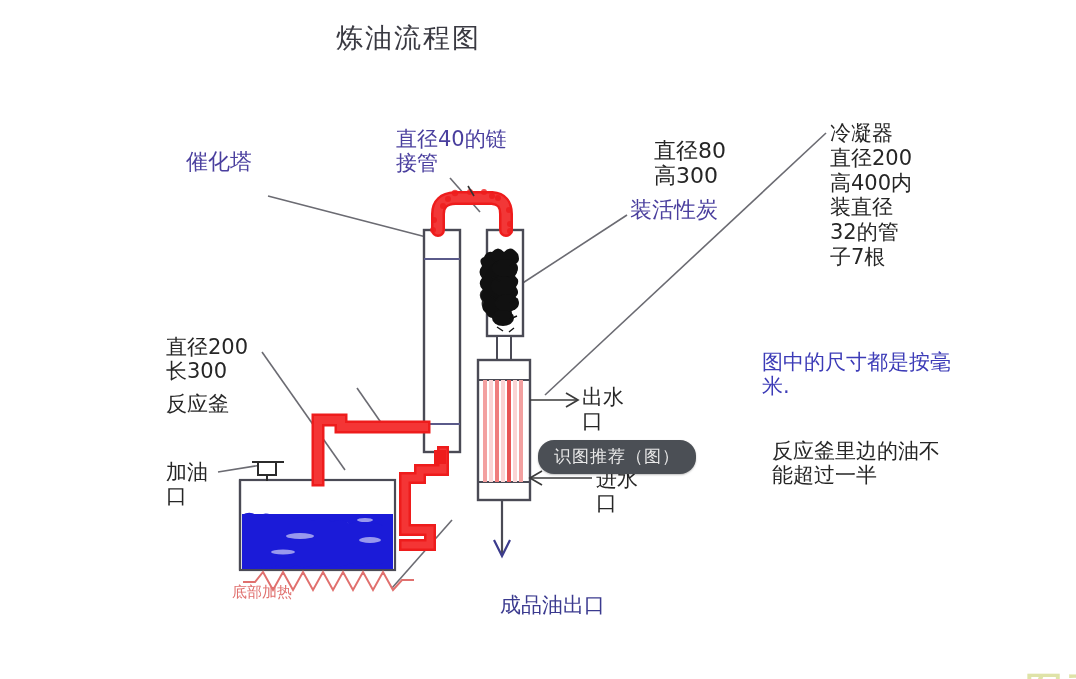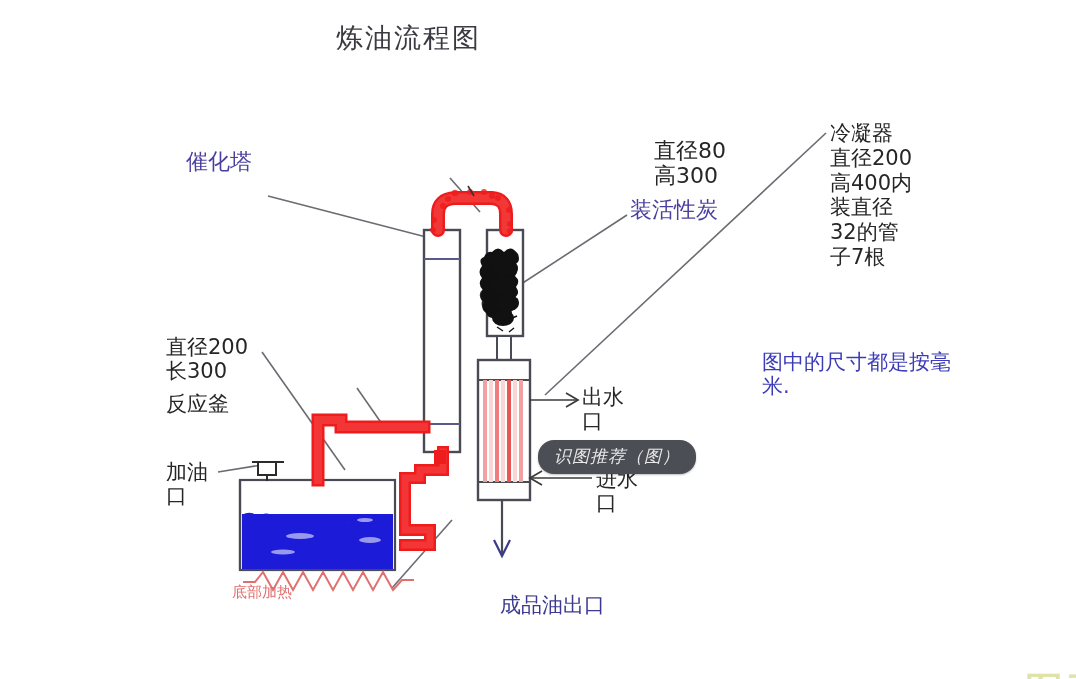--- a/index.html
+++ b/index.html
@@ -217,20 +217,22 @@
     <g>
       <rect x="434" y="450" width="12" height="14" fill="#ee1c1c"></rect>
     </g>
 
   </svg>
 
   <div class="lbl title" style="left:336px;top:23px;">炼油流程图</div>
 
   <div class="lbl purple" style="left:186px;top:150px;font-size:22px;">催化塔</div>
 
+  <div class="lbl purple" style="left:396px;top:128px;font-size:21px;">直径40的链
+接管</div>
 
   <div class="lbl blk" style="left:654px;top:139px;font-size:22px;">直径80
 高300</div>
   <div class="lbl purple" style="left:630px;top:198px;font-size:22px;">装活性炭</div>
 
   <div class="lbl blk" style="left:830px;top:121px;font-size:21px;line-height:1.18;">冷凝器
 直径200
 高400内
 装直径
 32的管
@@ -250,20 +252,22 @@
   <div class="lbl blk" style="left:582px;top:386px;font-size:21px;">出水
 口</div>
   <div class="lbl blk" style="left:596px;top:468px;font-size:21px;">进水
 口</div>
 
   <div class="lbl purple2" style="left:500px;top:594px;">成品油出口</div>
 
   <div class="lbl blue" style="left:762px;top:351px;font-size:21px;">图中的尺寸都是按毫
 米.</div>
 
-
-  <div class="badge" style="left:538px;top:440px;font-style:italic;">识图推荐（图）</div>
+  <div class="lbl blk" style="left:772px;top:440px;font-size:21px;">反应釜里边的油不
+能超过一半</div>
+
+  <div class="badge" style="left:538px;top:440px;">识图推荐（图）</div>
 
   <div class="wm" style="left:948px;top:622px;">
     <span>图页网</span>
   </div>
 
 </div>
 
 </body></html>

